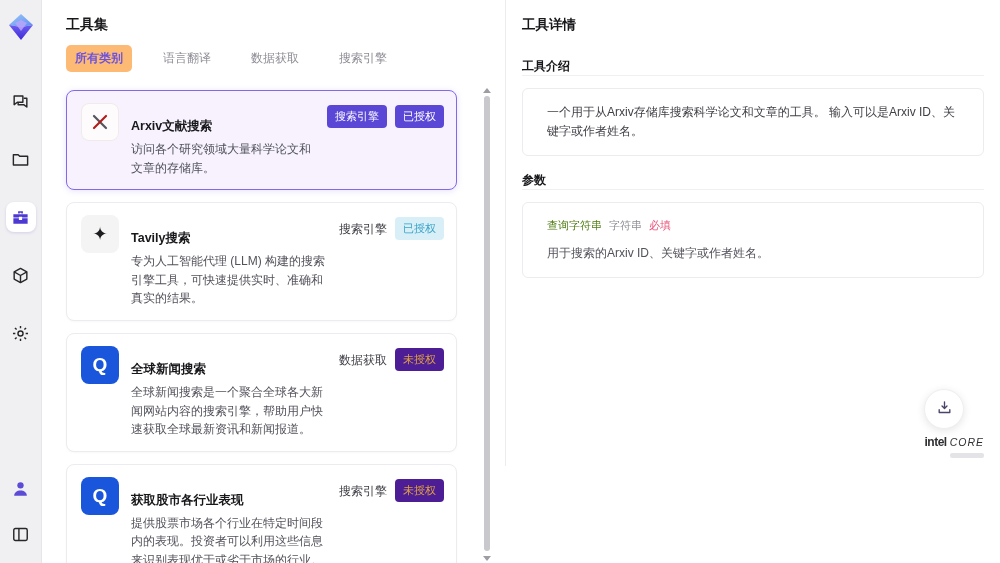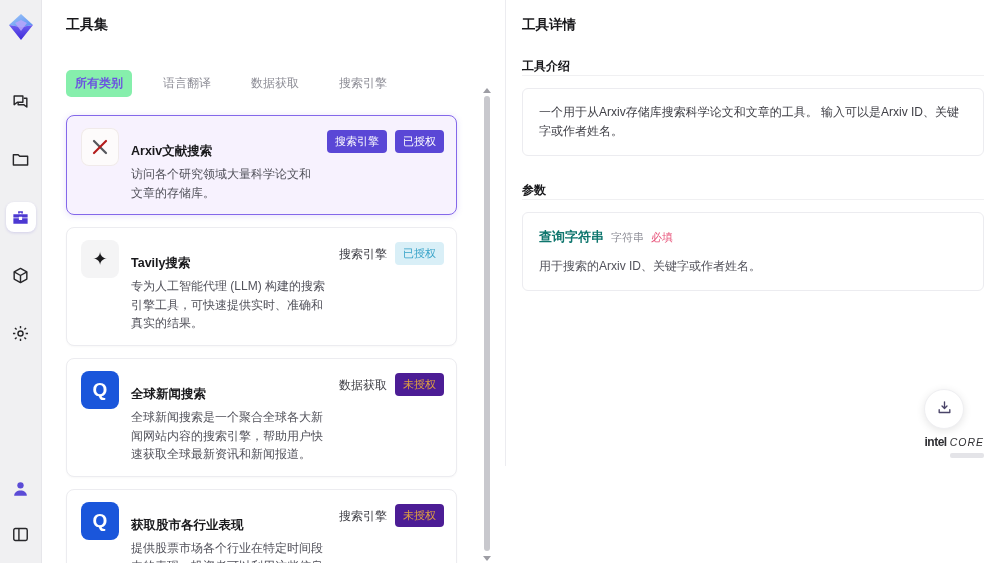--- a/index.html
+++ b/index.html
@@ -18,24 +18,24 @@
   .rail-spacer { flex:1; }
   .rail-bottom { display:flex; flex-direction:column; align-items:center; gap:16px; margin-bottom:14px; }
   .rail-btn { width:30px; height:30px; display:flex; align-items:center; justify-content:center; border-radius:8px; cursor:pointer; }
   .rail-btn.active { background:#ffffff; box-shadow:0 1px 3px rgba(80,60,200,.18); }
   .rail-btn svg { display:block; }
 
   
   .list-col {
     flex:0 0 463px; position:relative; padding:16px 26px 0 24px; height:563px;
   }
-  .list-title { font-size:14px; font-weight:bold; margin-bottom:36px; }
+  .list-title { font-size:14px; font-weight:bold; margin-bottom:11px; }
   .tabs { display:flex; align-items:center; gap:22px; margin-bottom:18px; }
   .tab { font-size:12px; color:#8d8d96; padding:5px 9px; border-radius:5px; cursor:pointer; white-space:nowrap; }
-  .tab.active { color:#6b52e0; background:#86efac; font-weight:bold; }
+  .tab.active { color:#6b52e0; background:#fdba74; font-weight:bold; }
 
   .cards { display:flex; flex-direction:column; gap:12px; padding-right:22px; }
   .card {
     background:#ffffff; border:1px solid #ececf0; border-radius:8px;
     padding:12px 12px 12px 14px; display:flex; gap:12px; cursor:pointer;
     box-shadow:0 1px 2px rgba(0,0,0,.03);
   }
   .card.selected { border:1.5px solid #8468ea; background:#f7f2fe; box-shadow:0 1px 6px rgba(120,90,230,.18); }
   .tool-icon {
     width:38px; height:38px; border-radius:8px; flex:0 0 38px;
@@ -64,24 +64,24 @@
 
   
   .detail {
     flex:1; border-left:1px solid #ececf0; height:466px; position:relative;
     padding:16px 16px 0 16px;
   }
   .detail-title { font-size:13.5px; font-weight:bold; margin-bottom:24px; }
   .section-title { font-size:12px; font-weight:bold; border-bottom:1px solid #f0f0f2; }
   .info-box {
     border:1px solid #ececf0; border-radius:6px; background:#fff;
-    padding:14px 16px; margin:12px 0 26px 0; font-size:12px; color:#3f3f46; line-height:1.6;
+    padding:14px 24px; margin:12px 0 16px 0; font-size:12px; color:#3f3f46; line-height:1.6;
   }
   .param-head { display:flex; align-items:baseline; gap:7px; }
-  .param-name { font-size:13px; font-weight:bold; color:#0f766e; }
+  .param-name { font-size:11px; font-weight:normal; color:#4d7c0f; }
   .param-type { font-size:11px; color:#8d8d96; }
   .param-required { font-size:11px; color:#e8537a; }
   .param-desc { font-size:12px; color:#52525b; margin-top:9px; }
 
   
   .corner { position:absolute; right:16px; bottom:8px; display:flex; flex-direction:column; align-items:flex-start; gap:6px; }
   .dl-btn {
     width:40px; height:40px; border-radius:50%; background:#ffffff; border:1px solid #efeff2;
     box-shadow:0 2px 8px rgba(0,0,0,.10); display:flex; align-items:center; justify-content:center; cursor:pointer;
   }

